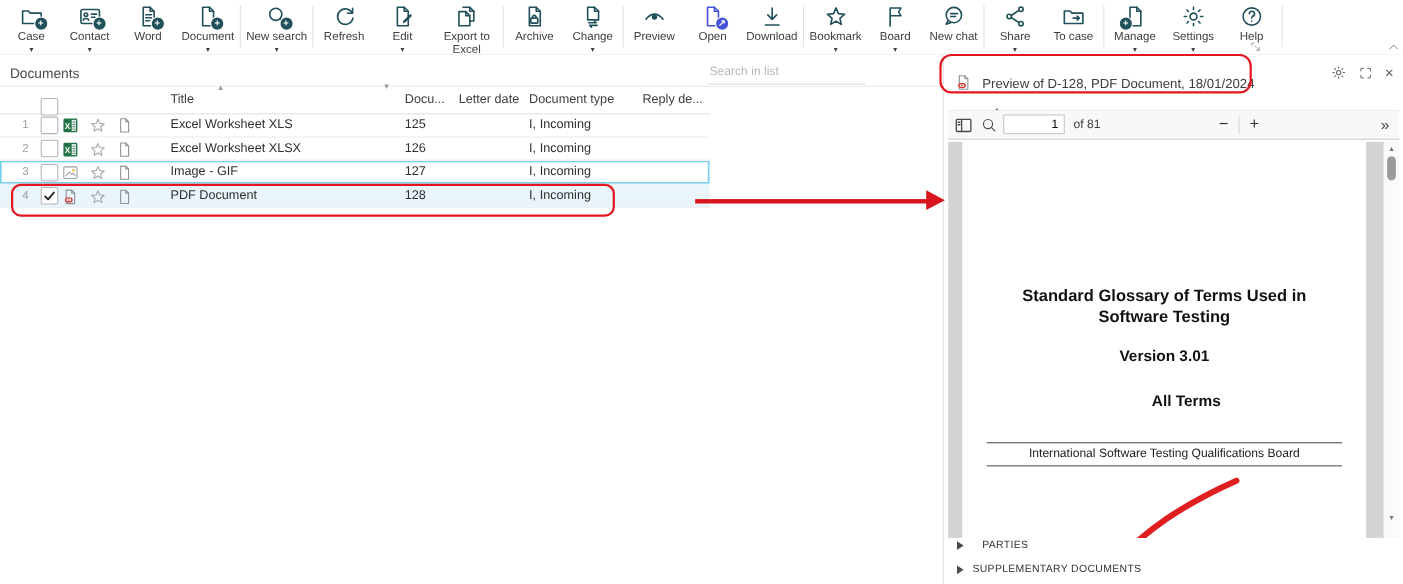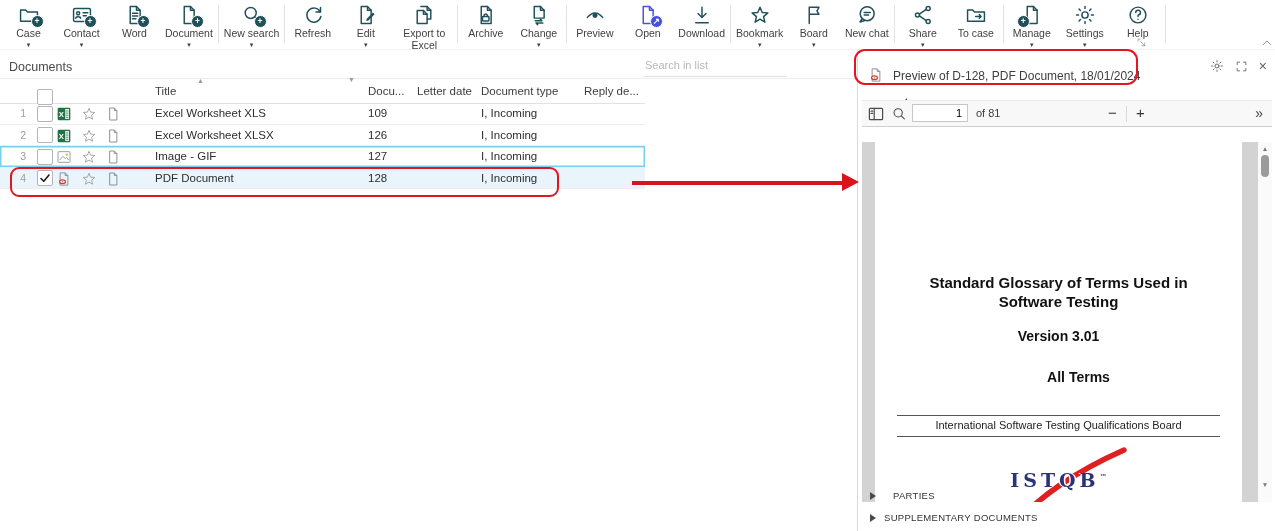--- a/index.html
+++ b/index.html
@@ -78,21 +78,21 @@
   .pt-sidebar{left:5px;top:4px;width:18px;height:18px;color:#4a4a4a;cursor:pointer;}
   .pt-mag{left:29px;top:5px;width:16px;height:16px;color:#4a4a4a;cursor:pointer;}
   .pt-input{left:50px;top:3px;width:56px;height:18px;border:1px solid #c6c6c6;background:#fff;font-size:11px;
             text-align:right;padding:0 5px 0 2px;box-sizing:border-box;outline:none;font-family:inherit;}
   .pt-of{left:114px;top:6px;font-size:11px;color:#3e3e3e;}
   .pt-minus{left:246px;top:3px;font-size:15px;color:#333;cursor:pointer;}
   .pt-zdiv{left:264px;top:5px;width:1px;height:16px;background:#d8d8d8;}
   .pt-plus{left:274px;top:3px;font-size:15px;color:#333;cursor:pointer;}
   .pt-more{right:10px;top:4px;font-size:14px;color:#444;cursor:pointer;letter-spacing:-1px;}
 
-  .pdf-view{position:absolute;left:4px;top:92px;width:410px;height:360px;background:#fff;}
+  .pdf-view{position:absolute;left:4px;top:79px;width:410px;height:360px;background:#fff;}
   .strip{position:absolute;top:0;height:100%;background:#d3d3d3;}
   .strip-left{left:0;width:13px;}
   .strip-right{left:380px;width:16px;}
   .pdf-page{position:absolute;left:13px;top:0;width:367px;height:100%;background:#fff;overflow:hidden;}
   .pgc{position:absolute;width:100%;text-align:center;color:#111;}
   .pg-t1{top:131px;font-size:15px;font-weight:bold;line-height:19px;}
   .pg-ver{top:186px;font-size:14px;font-weight:bold;}
   .pg-all{top:227px;font-size:14px;font-weight:bold;padding-left:20px;}
   .pg-rule{position:absolute;left:22px;right:22px;border-top:1.5px solid #555;}
   .pg-rule1{top:273px;} .pg-rule2{top:294px;}
@@ -334,21 +334,21 @@
             <polygon points="12,3.5 14.4,9.2 20.6,9.7 15.9,13.8 17.3,19.8 12,16.6 6.7,19.8 8.1,13.8 3.4,9.7 9.6,9.2"></polygon>
           </svg>
         </span>
         <span class="c pg icon">
           <svg viewBox="0 0 24 24" fill="none" stroke="#8d9296" stroke-width="1.5" stroke-linejoin="round">
             <path d="M7 3 H14 L17.8 6.8 V21 H7 Z"></path>
             <path d="M14 3 V6.8 H17.8"></path>
           </svg>
         </span>
         <span class="c t">Excel Worksheet XLS</span>
-        <span class="c dn">109</span>
+        <span class="c dn">125</span>
         <span class="c dt">I, Incoming</span>
       </div>
       <div class="lrow normal">
         <span class="c num">2</span>
         <span class="c cb"><span class="cbx"></span></span>
         <span class="c fi icon">
           <svg viewBox="0 0 24 24">
             <rect x="2.5" y="2.5" width="19" height="19" rx="2" fill="#217346"></rect>
             <rect x="13.8" y="4.5" width="5.7" height="15" fill="#ffffff" opacity="0.92"></rect>
             <path d="M14.8 7.5 H18.6 M14.8 10.7 H18.6 M14.8 13.9 H18.6 M14.8 17.1 H18.6" stroke="#217346" stroke-width="1.1"></path>
@@ -496,21 +496,20 @@
       </div>
       <div class="pgc pg-ver">Version 3.01</div>
       <div class="pgc pg-all">All Terms</div>
       <div class="pg-rule pg-rule1"></div>
       <div class="pgc pg-board">International Software Testing Qualifications Board</div>
       <div class="pg-rule pg-rule2"></div>
       <div class="pg-logo">
         <svg class="logo-swoosh" viewBox="0 0 150 72">
           <path d="M38 74 C58 55 86 32 140 8" stroke="#e02020" stroke-width="5.5" fill="none" stroke-linecap="round"></path>
         </svg>
-        <div class="logo-text"><span>ISTQB</span><span class="logo-tm">™</span></div>
       </div>
     </div>
     <div class="strip strip-right"></div>
     <div class="pdf-scroll">
       <span class="s-arrow s-up">▲</span>
       <span class="s-thumb"></span>
       <span class="s-arrow s-dn">▼</span>
     </div>
   </div>
 

